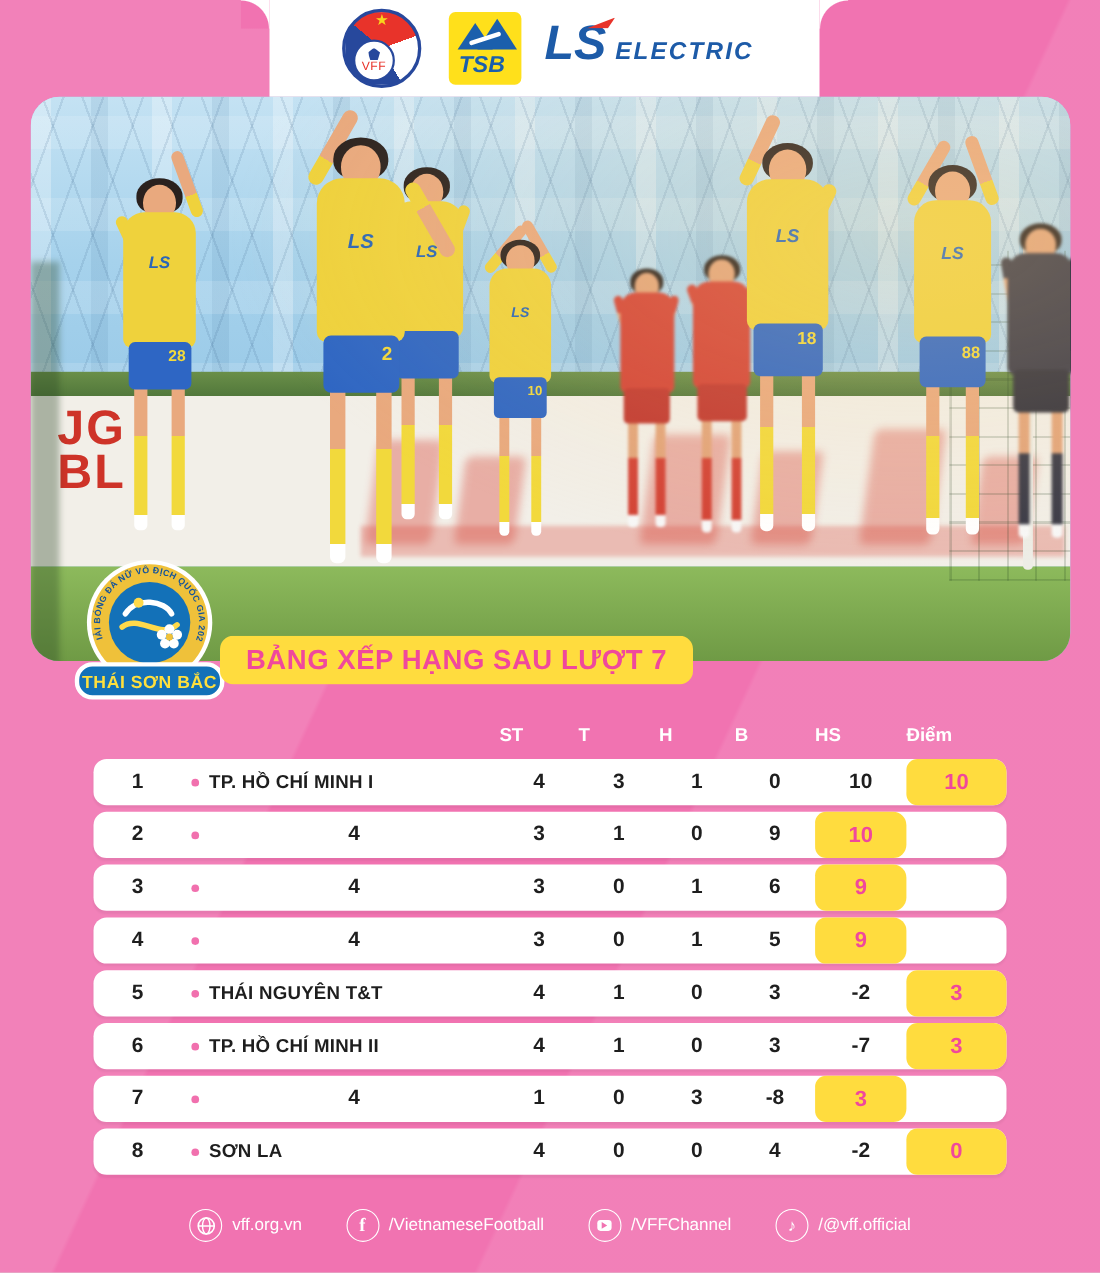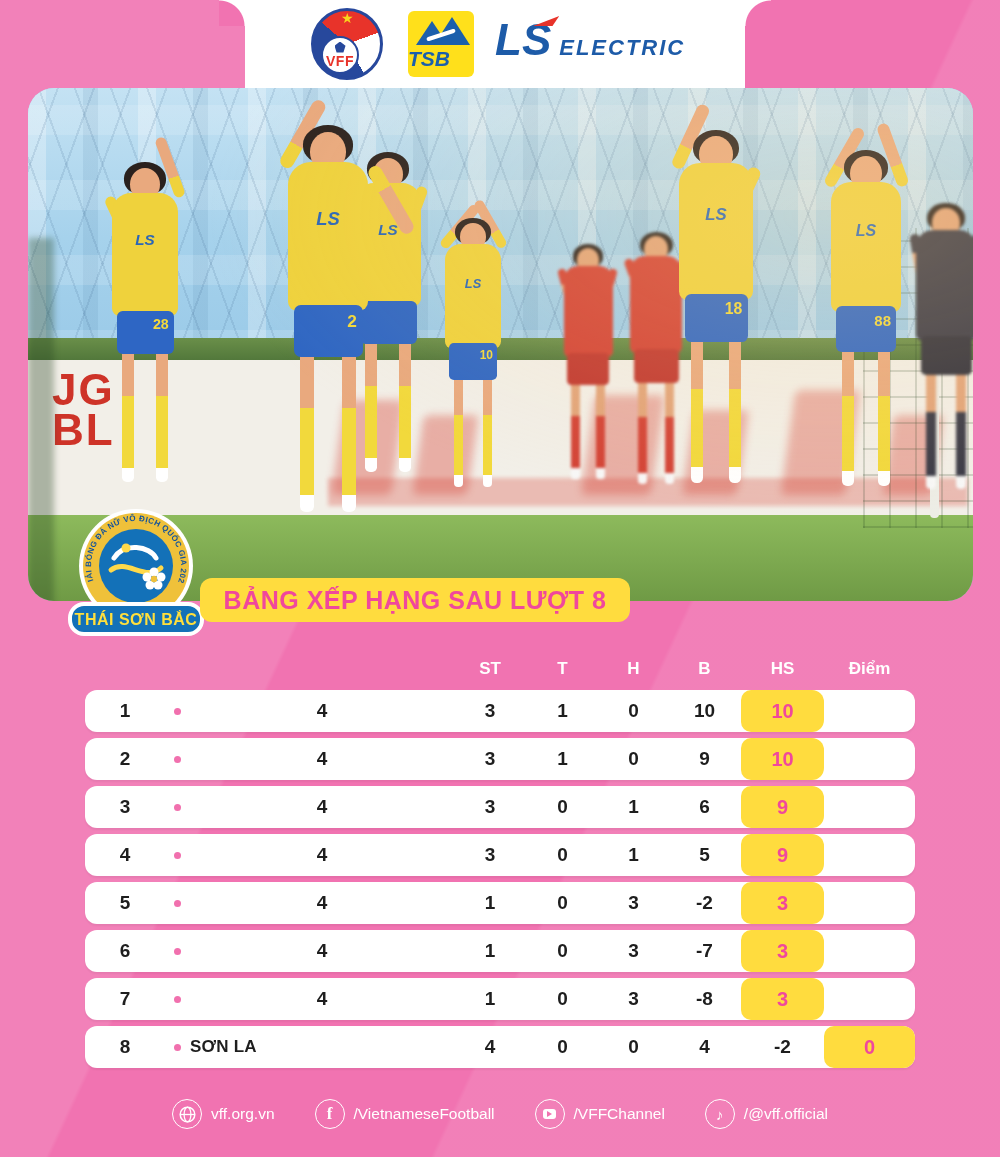--- a/index.html
+++ b/index.html
@@ -17,27 +17,27 @@
   .fillet.left{left:219px;background:radial-gradient(circle at left bottom,#F173B1 25px,#fff 26px);}
   .fillet.right{left:745px;background:radial-gradient(circle at right bottom,#F173B1 25px,#fff 26px);}
 
   .vff-logo{left:66px;top:8px;width:72px;height:72px;border-radius:50%;
     background:conic-gradient(from -50deg,#E8332A 0 120deg,#fff 120deg 200deg,#27489C 200deg 360deg);
     border:3px solid #27489C;box-sizing:border-box;}
   .vff-star{left:96px;top:10px;font-size:14px;color:#F8D41C;}
   .vff-ball{left:76px;top:36px;width:38px;height:38px;border-radius:50%;background:#fff;
     border:2px solid #27489C;box-sizing:border-box;display:flex;flex-direction:column;align-items:center;justify-content:center;}
   .vff-penta{width:11px;height:11px;background:#27489C;clip-path:polygon(50% 0,100% 38%,81% 100%,19% 100%,0 38%);}
-  .vff-word{font-size:14px;font-weight:bold;color:#E8332A;letter-spacing:.5px;}
+  .vff-word{font-size:11px;font-weight:normal;color:#E8332A;letter-spacing:.5px;}
 
   .tsb-logo{left:163px;top:11px;width:66px;height:66px;background:#FFE01B;border-radius:6px;overflow:hidden;}
   .tsb-m1{left:8px;top:10px;width:0;height:0;border-left:16px solid transparent;border-right:16px solid transparent;border-bottom:24px solid #1B5FAC;}
   .tsb-m2{left:26px;top:6px;width:0;height:0;border-left:18px solid transparent;border-right:18px solid transparent;border-bottom:28px solid #1B5FAC;}
   .tsb-zig{left:18px;top:22px;width:30px;height:4px;background:#fff;transform:rotate(-18deg);border-radius:2px;}
-  .tsb-word{left:0;top:36px;width:60px;font-size:21px;font-weight:bold;font-style:italic;color:#1B5FAC;}
+  .tsb-word{left:0;top:36px;width:60px;text-align:center;font-size:21px;font-weight:bold;font-style:italic;color:#1B5FAC;}
 
   .ls-logo{left:250px;top:20px;width:240px;height:50px;display:flex;align-items:baseline;}
   .ls-ls{position:relative;font-size:44px;font-weight:bold;font-style:italic;color:#1D5BA8;line-height:44px;}
   .ls-accent{position:absolute;right:-8px;top:-2px;width:26px;height:10px;background:#E8332A;
     clip-path:polygon(0 100%,100% 0,74% 100%);}
   .ls-electric{font-size:22px;font-weight:bold;font-style:italic;color:#1D5BA8;letter-spacing:2px;margin-left:8px;}
 
   
   .photo{left:28px;top:88px;width:945px;height:513px;border-radius:26px;overflow:hidden;background:#A6D2EC;}
   .curtain{left:0;top:0;width:100%;height:272px;
@@ -73,21 +73,21 @@
   
   .title-banner{left:200px;top:578px;width:430px;height:44px;background:#FFDC3E;border-radius:12px;
     display:flex;align-items:center;justify-content:center;}
   .title-banner span{font-size:25px;font-weight:bold;color:#F0489C;letter-spacing:.5px;}
 
   
   .thead,.trow{display:grid;grid-template-columns:80px 25px 264px 72px 73px 69px 73px 83px 91px;align-items:center;}
   .thead{left:85px;top:652px;width:830px;height:34px;position:absolute;}
   .rows{left:85px;top:690px;width:830px;position:absolute;}
   .trow{height:42px;background:#fff;border-radius:12px;margin-bottom:6px;box-shadow:0 2px 2px rgba(0,0,0,.05);}
-  .hc{color:#fff;font-size:17px;font-weight:bold;text-align:center;}
+  .hc{color:#fff;font-size:17px;font-weight:bold;}
   .c{text-align:center;font-weight:bold;font-size:19px;color:#1E1E1E;}
   .team{text-align:left;font-weight:bold;font-size:17px;color:#1E1E1E;letter-spacing:.2px;}
   .dotc{display:flex;justify-content:center;}
   .dot{width:7px;height:7px;border-radius:50%;background:#F170AE;}
   .pts{height:42px;background:#FFDC3E;border-radius:10px 12px 12px 10px;display:flex;align-items:center;justify-content:center;
        font-size:20px;font-weight:bold;color:#F0489C;}
 
   
   .footer{left:0;top:1090px;width:1000px;height:48px;display:flex;align-items:center;justify-content:center;gap:40px;}
   .fitem{display:flex;align-items:center;gap:9px;color:#fff;font-size:15.5px;}
@@ -288,40 +288,41 @@
           <circle cx="84" cy="79" r="4.5" fill="#fff"></circle>
         <circle cx="81" cy="71" r="4.5" fill="#fff"></circle>
           <circle cx="88" cy="73" r="3.2" fill="#EFC13A"></circle>
       </g>
       <rect x="4" y="98" width="132" height="30" rx="14" fill="#1371B8" stroke="#ffffff" stroke-width="4"></rect>
       <text x="70" y="119" text-anchor="middle" font-size="16" font-weight="bold" fill="#FFDF3C" letter-spacing="0.5">THÁI SƠN BẮC</text>
     </svg>
   </div>
 
   <div class="abs title-banner">
-    <span>BẢNG XẾP HẠNG SAU LƯỢT 8</span>
+    <span>BẢNG XẾP HẠNG SAU LƯỢT 7</span>
   </div>
 
   <div id="thead" class="thead">
       <span class="hc"></span>
       <span class="hc"></span>
       <span class="hc"></span>
       <span class="hc">ST</span>
       <span class="hc">T</span>
       <span class="hc">H</span>
       <span class="hc">B</span>
       <span class="hc">HS</span>
       <span class="hc">Điểm</span>
     </div>
   <div id="rows" class="rows">
       <div class="trow">
         <span class="c">1</span>
         <span class="dotc">
           <span class="dot"></span>
         </span>
+        <span class="team">TP. HỒ CHÍ MINH I</span>
         <span class="c">4</span>
         <span class="c">3</span>
         <span class="c">1</span>
         <span class="c">0</span>
         <span class="c">10</span>
         <span class="pts">10</span>
       </div>
       <div class="trow">
         <span class="c">2</span>
         <span class="dotc">
@@ -356,32 +357,34 @@
         <span class="c">0</span>
         <span class="c">1</span>
         <span class="c">5</span>
         <span class="pts">9</span>
       </div>
       <div class="trow">
         <span class="c">5</span>
         <span class="dotc">
           <span class="dot"></span>
         </span>
+        <span class="team">THÁI NGUYÊN T&amp;T</span>
         <span class="c">4</span>
         <span class="c">1</span>
         <span class="c">0</span>
         <span class="c">3</span>
         <span class="c">-2</span>
         <span class="pts">3</span>
       </div>
       <div class="trow">
         <span class="c">6</span>
         <span class="dotc">
           <span class="dot"></span>
         </span>
+        <span class="team">TP. HỒ CHÍ MINH II</span>
         <span class="c">4</span>
         <span class="c">1</span>
         <span class="c">0</span>
         <span class="c">3</span>
         <span class="c">-7</span>
         <span class="pts">3</span>
       </div>
       <div class="trow">
         <span class="c">7</span>
         <span class="dotc">

